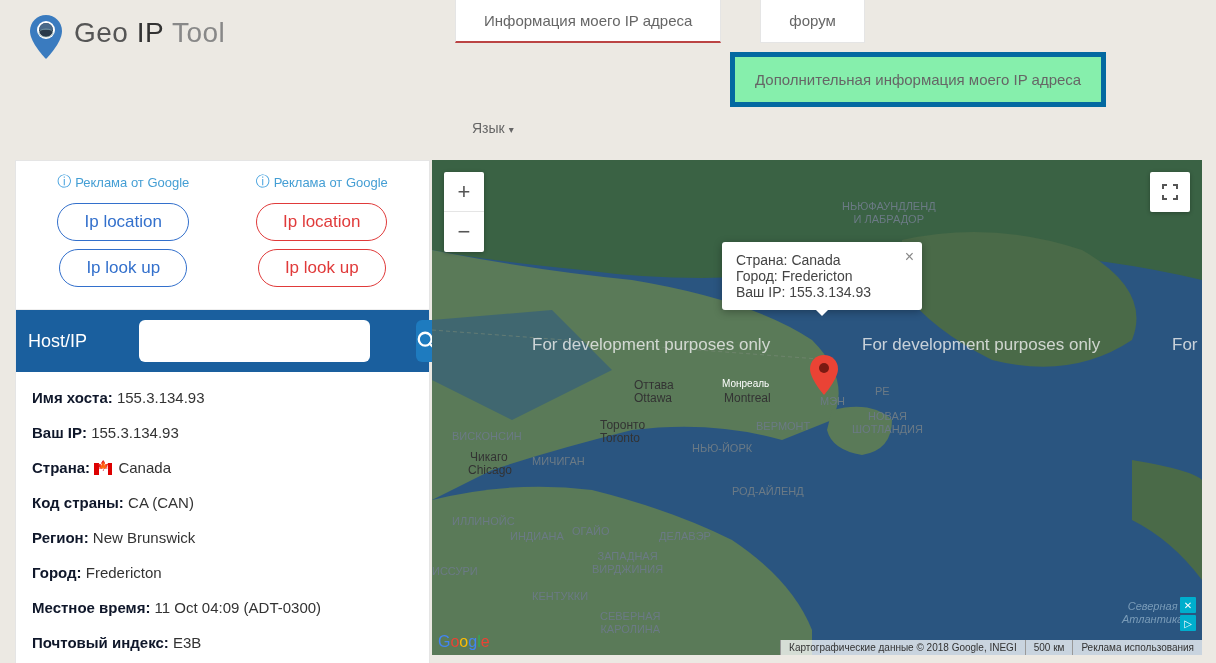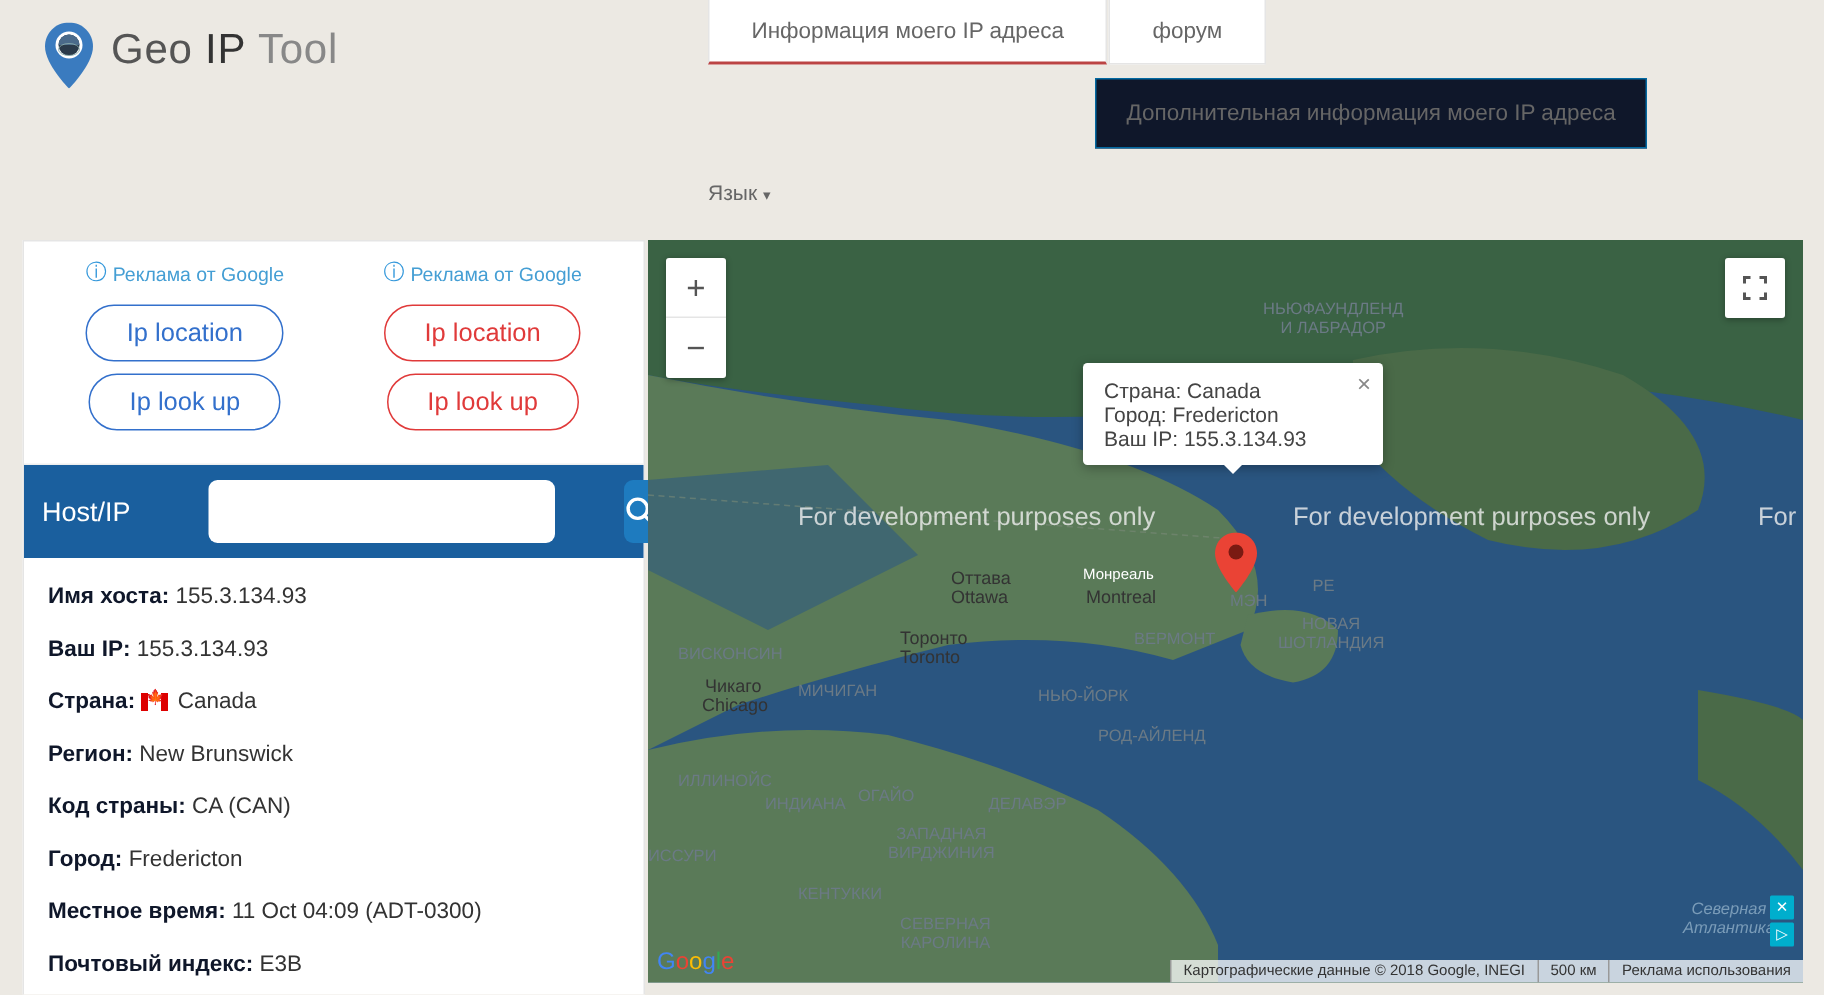--- a/index.html
+++ b/index.html
@@ -5,25 +5,25 @@
 * { box-sizing: border-box; margin: 0; padding: 0; }
 body { font-family: Arial, Helvetica, sans-serif; background: #ece9e3; width: 1216px; height: 663px; overflow: hidden; position: relative; }
 .header { height: 160px; position: relative; }
 .logo { position: absolute; left: 28px; top: 15px; display: flex; align-items: center; }
 .logo-icon { width: 36px; height: 36px; position: relative; margin-right: 10px; }
 .logo-icon svg { width: 36px; height: 44px; }
 .logo-text { font-size: 28px; font-weight: 300; color: #333; letter-spacing: 0.5px; }
 .logo-text .geo { color: #555; }
 .logo-text .ip { color: #333; font-weight: 400; }
 .logo-text .tool { color: #888; font-weight: 300; }
-.tabs-row1 { position: absolute; left: 472px; top: 0; display: flex; }
+.tabs-row1 { position: absolute; left: 455px; top: 0; display: flex; gap: 38px; }
 .tab { background: #fff; border: 1px solid #e5e5e5; border-top: none; padding: 12px 28px; font-size: 15px; color: #666; cursor: pointer; margin-right: 1px; }
 .tab.active { border-bottom: 2px solid #b44; }
 .tabs-row2 { position: absolute; left: 730px; top: 52px; }
-.tab2 { background: #0f172a; border: 1px solid #0369a1; padding: 14px 20px; font-size: 15px; color: #666; cursor: pointer; }
+.tab2 { background: #86efac; border: 5px solid #0369a1; padding: 14px 20px; font-size: 15px; color: #666; cursor: pointer; }
 .lang { position: absolute; left: 472px; top: 120px; font-size: 14px; color: #666; cursor: pointer; }
 .lang::after { content: "▾"; margin-left: 4px; font-size: 10px; }
 .content { position: absolute; left: 15px; top: 160px; display: flex; }
 .sidebar { width: 415px; background: #fff; border: 1px solid #e5e5e5; }
 .ads { display: flex; justify-content: space-around; padding: 12px 8px 18px; border-bottom: 1px solid #eee; }
 .ad-col { text-align: center; }
 .ad-label { font-size: 13px; color: #449ed4; margin-bottom: 8px; display: flex; align-items: center; justify-content: center; }
 .ad-label::before { content: "ⓘ"; color: #3498db; margin-right: 4px; font-size: 14px; }
 .ad-btn { display: inline-block; border: 1px solid; border-radius: 22px; padding: 8px 26px; font-size: 17px; margin: 4px 0; cursor: pointer; background: #fff; }
 .ad-btn.blue { color: #3370cc; border-color: #3370cc; }
@@ -104,22 +104,22 @@
         <svg width="22" height="22" viewBox="0 0 24 24">
             <circle cx="10" cy="10" r="7" fill="none" stroke="#fff" stroke-width="2.5"></circle>
             <line x1="15" y1="15" x2="21" y2="21" stroke="#fff" stroke-width="2.5" stroke-linecap="round"></line>
           </svg>
       </button>
     </div>
     <div class="info-list">
       <div class="info-row"><b>Имя хоста:</b> <span>155.3.134.93</span></div>
       <div class="info-row"><b>Ваш IP:</b> <span>155.3.134.93</span></div>
       <div class="info-row"><b>Страна:</b> <span class="flag"></span> <span>Canada</span></div>
+      <div class="info-row"><b>Код страны:</b> <span>CA (CAN)</span></div>
       <div class="info-row"><b>Регион:</b> <span>New Brunswick</span></div>
-      <div class="info-row"><b>Код страны:</b> <span>CA (CAN)</span></div>
       <div class="info-row"><b>Город:</b> <span>Fredericton</span></div>
       <div class="info-row"><b>Местное время:</b> <span>11 Oct 04:09 (ADT-0300)</span></div>
       <div class="info-row"><b>Почтовый индекс:</b> <span>E3B</span></div>
     </div>
   </div>
 </div>
 
 <div class="map-container">
   <svg class="map-svg" viewBox="0 0 770 495" preserveAspectRatio="none">
     <rect width="770" height="495" fill="#2a5580"></rect>
@@ -136,21 +136,21 @@
   <div class="watermark" style="left:430px">For development purposes only</div>
   <div class="watermark" style="left:740px">For de</div>
 
   <div class="map-label gray" style="left:410px;top:40px;white-space:pre">НЬЮФАУНДЛЕНД
 И ЛАБРАДОР</div>
   <div class="map-label gray" style="left:443px;top:225px">PE</div>
   <div class="map-label gray" style="left:420px;top:250px;white-space:pre">НОВАЯ
 ШОТЛАНДИЯ</div>
   <div class="map-label gray" style="left:388px;top:235px">МЭН</div>
   <div class="map-label gray" style="left:324px;top:260px">ВЕРМОНТ</div>
-  <div class="map-label gray" style="left:260px;top:298px">НЬЮ-ЙОРК</div>
+  <div class="map-label gray" style="left:260px;top:282px">НЬЮ-ЙОРК</div>
   <div class="map-label gray" style="left:300px;top:325px">РОД-АЙЛЕНД</div>
   <div class="map-label gray" style="left:100px;top:295px">МИЧИГАН</div>
   <div class="map-label gray" style="left:20px;top:270px">ВИСКОНСИН</div>
   <div class="map-label gray" style="left:20px;top:355px">ИЛЛИНОЙС</div>
   <div class="map-label gray" style="left:78px;top:370px">ИНДИАНА</div>
   <div class="map-label gray" style="left:140px;top:365px">ОГАЙО</div>
   <div class="map-label gray" style="left:0px;top:405px">ИССУРИ</div>
   <div class="map-label gray" style="left:100px;top:430px">КЕНТУККИ</div>
   <div class="map-label gray" style="left:227px;top:370px">ДЕЛАВЭР</div>
   <div class="map-label gray" style="left:160px;top:390px;white-space:pre">ЗАПАДНАЯ

